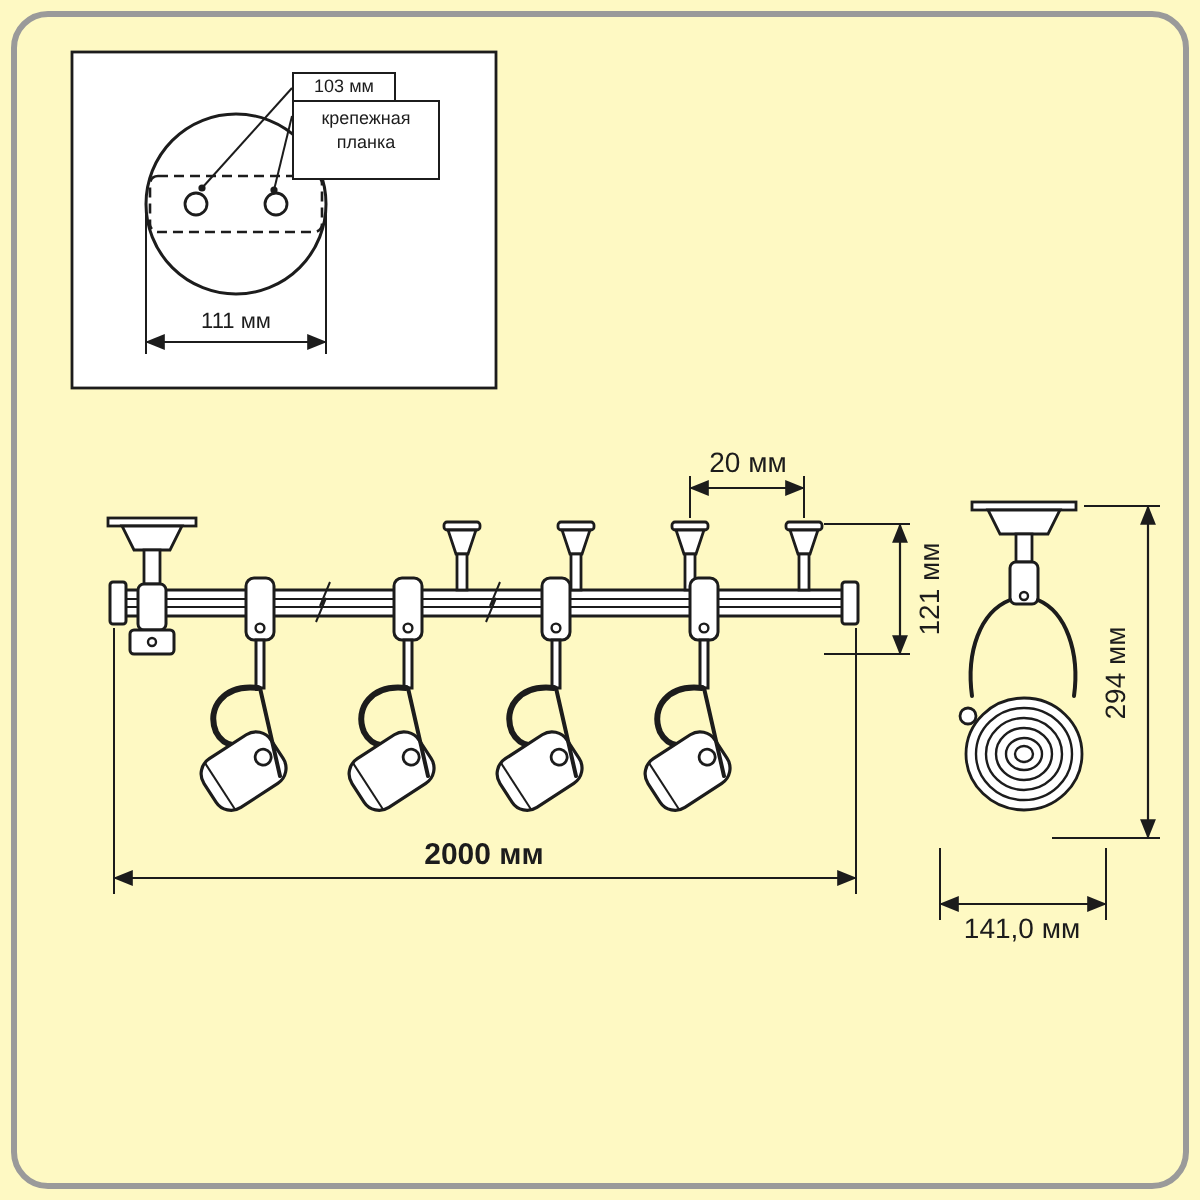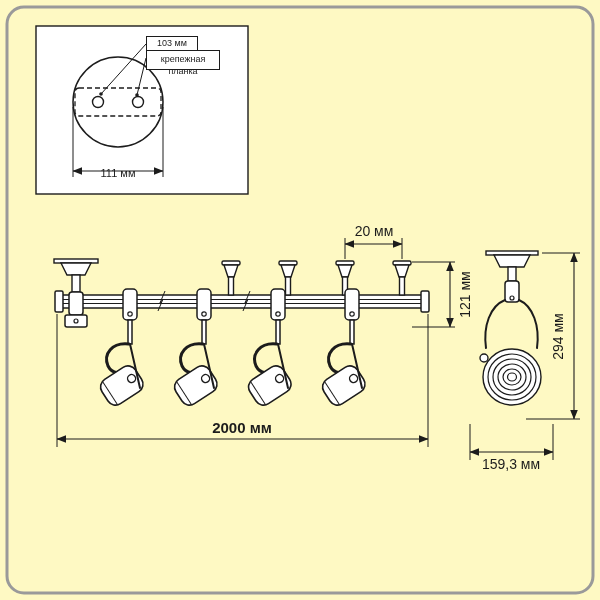--- a/index.html
+++ b/index.html
@@ -38,22 +38,22 @@
     position: absolute;
     text-align: center;
     color: #1c1c1c;
     white-space: nowrap;
   }
   .lbl.wrap { white-space: normal; }
   .boxed { border: 1px solid #1c1c1c; background: #ffffff; box-sizing: border-box; }
   .vlabel { transform: rotate(-90deg); transform-origin: center center; }
 
   #lbl-103   { left:146px; top:36px;  width:52px; height:15px; font-size:9px;  line-height:13px; }
-  #lbl-plank { left:146px; top:50px;  width:74px; height:20px; font-size:9px;  line-height:12px; padding-top:2px; }
-  #lbl-111   { left:88px;  top:167px; width:60px; font-size:11px; }
+  #lbl-plank { left:146px; top:50px;  width:74px; height:40px; font-size:9px;  line-height:12px; padding-top:2px; }
+  #lbl-111   { left:88px;  top:155px; width:60px; font-size:11px; }
   #lbl-36    { left:343px; top:223px; width:62px; font-size:14px; }
   #lbl-121   { left:433px; top:287px; width:64px; height:15px; font-size:14px; line-height:15px; }
   #lbl-2000  { left:182px; top:419px; width:120px; font-size:15px;font-weight:bold; }
   #lbl-294   { left:526px; top:329px; width:64px; height:15px; font-size:14px; line-height:15px; }
   #lbl-114   { left:466px; top:456px; width:90px; font-size:14px; }
 </style>
 </head>
 <body>
 
 <div class="canvas">
@@ -191,14 +191,14 @@
     </g>
   </svg>
 
   <div id="lbl-103" class="lbl boxed">103 мм</div>
   <div id="lbl-plank" class="lbl boxed wrap">крепежная планка</div>
   <div id="lbl-111" class="lbl">111 мм</div>
   <div id="lbl-36" class="lbl">20 мм</div>
   <div id="lbl-121" class="lbl vlabel">121 мм</div>
   <div id="lbl-2000" class="lbl">2000 мм</div>
   <div id="lbl-294" class="lbl vlabel">294 мм</div>
-  <div id="lbl-114" class="lbl">159,3 мм</div>
+  <div id="lbl-114" class="lbl">141,0 мм</div>
 </div>
 
 </body></html>

